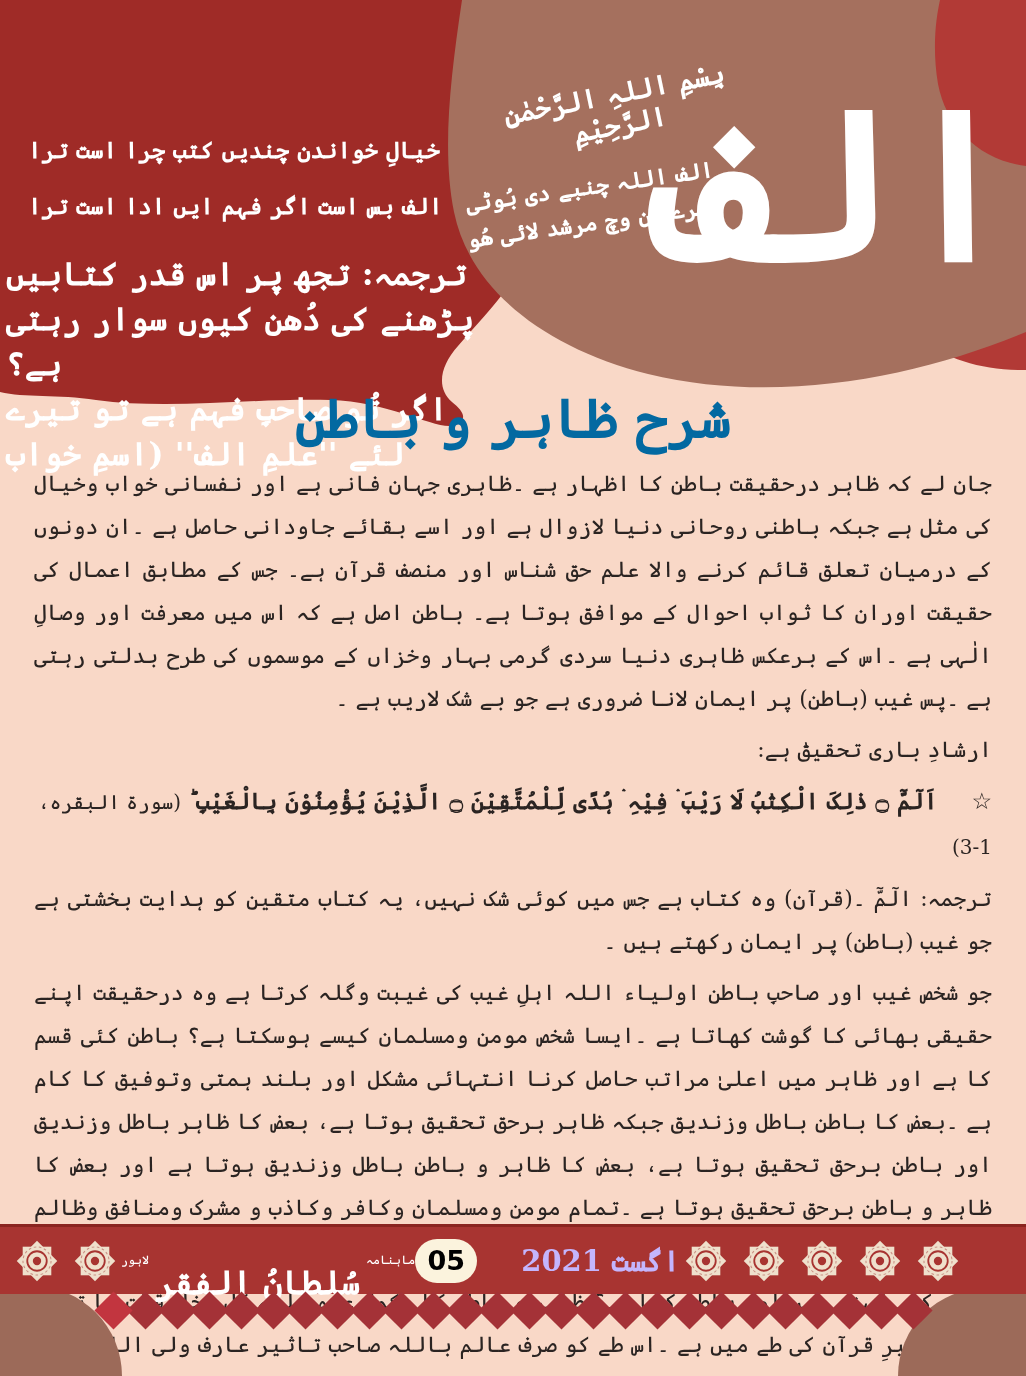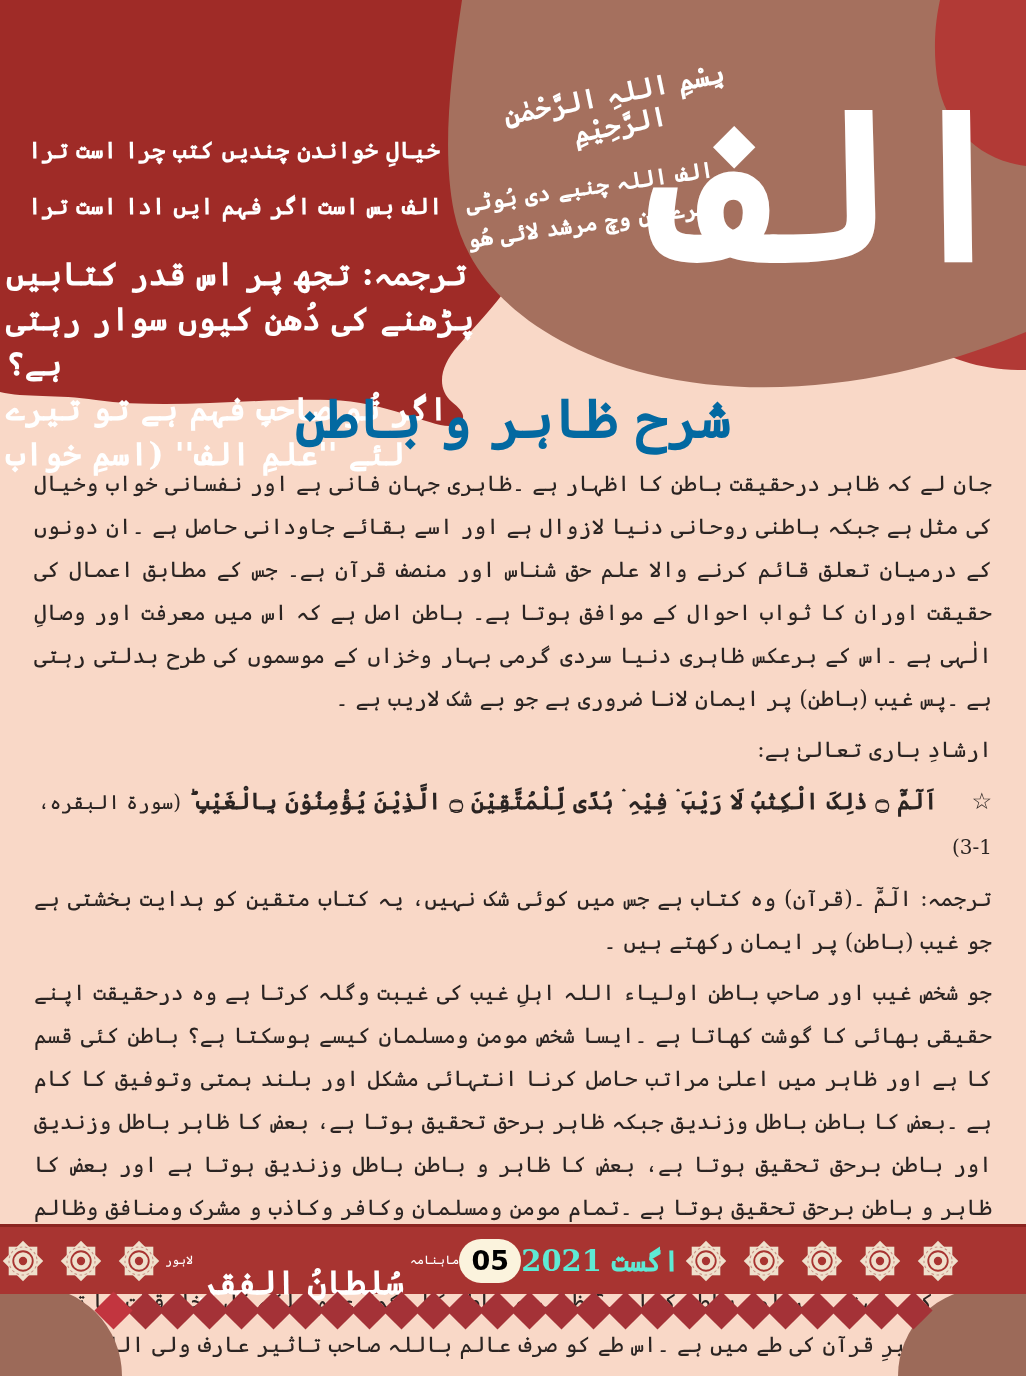--- a/index.html
+++ b/index.html
@@ -47,22 +47,22 @@
   .verse-ref{font-weight:normal;font-size:20px;}
   .verse-trans{margin-bottom:12px;}
   
   .footer-band{
     position:absolute;top:1224px;left:0;width:1026px;height:70px;
     background:#a83431;border-top:3px solid #8a2420;box-sizing:border-box;
     display:flex;align-items:center;justify-content:space-between;
     padding:0 62px;z-index:3;
   }
   .stars{display:flex;gap:6px;align-items:center;}
-  .footer-date{color:#5eead4;font-size:29px;font-weight:bold;direction:rtl;white-space:nowrap;
-    font-family:"DejaVu Serif","Liberation Serif",serif;}
+  .footer-date{color:#c4b5fd;font-size:29px;font-weight:bold;direction:rtl;white-space:nowrap;
+    font-family:"DejaVu Serif","Liberation Serif",serif;padding-left:44px;}
   .page-pill{
     background:#fbf3dd;border-radius:24px;min-width:62px;height:44px;
     display:flex;align-items:center;justify-content:center;
     color:#000000;font-size:27px;font-weight:bold;
   }
   .logo{display:flex;align-items:center;gap:6px;color:#ffffff;direction:rtl;
     font-family:"DejaVu Serif","Liberation Serif",serif;}
   .logo .small{font-size:12px;line-height:13px;}
   .logo .main{font-size:33px;font-weight:bold;white-space:nowrap;margin-top:44px;}
   
@@ -108,21 +108,21 @@
     </div>
 
     <div class="hdr-text alif">الف</div>
   </div>
 
   <div class="title">شرح ظاہر و باطن</div>
 
   <div class="body">
     <p>جان لے کہ ظاہر درحقیقت باطن کا اظہار ہے ۔ظاہری جہان فانی ہے اور نفسانی خواب وخیال کی مثل ہے جبکہ باطنی روحانی دنیا لازوال ہے اور اسے بقائے جاودانی حاصل ہے ۔ان دونوں کے درمیان تعلق قائم کرنے والا علم حق شناس اور منصف قرآن ہے۔ جس کے مطابق اعمال کی حقیقت اوران کا ثواب احوال کے موافق ہوتا ہے۔ باطن اصل ہے کہ اس میں معرفت اور وصالِ الٰہی ہے ۔اس کے برعکس ظاہری دنیا سردی گرمی بہار وخزاں کے موسموں کی طرح بدلتی رہتی ہے ۔پس غیب (باطن) پر ایمان لانا ضروری ہے جو بے شک لاریب ہے ۔</p>
 
-    <p class="quote-lead">ارشادِ باری تعالیٰ ہے:</p>
+    <p class="quote-lead">ارشادِ باری تحقیقٰ ہے:</p>
 
     <p class="verse-line">
       <span class="star">☆</span>
       <span>اَلٓمّٓ ۝ ذٰلِکَ الْکِتٰبُ لَا رَیْبَ ۛ فِیْہِ ۛ ہُدًی لِّلْمُتَّقِیْنَ ۝ الَّذِیْنَ یُؤْمِنُوْنَ بِالْغَیْبِ ؕ</span>
       <span class="verse-ref">(سورۃ البقرہ، 1-3)</span>
     </p>
 
     <p class="verse-trans">ترجمہ: الٓمّٓ ۔(قرآن) وہ کتاب ہے جس میں کوئی شک نہیں، یہ کتاب متقین کو ہدایت بخشتی ہے جو غیب (باطن) پر ایمان رکھتے ہیں ۔</p>
 
     <p>جو شخص غیب اور صاحبِ باطن اولیاء اللہ اہلِ غیب کی غیبت وگلہ کرتا ہے وہ درحقیقت اپنے حقیقی بھائی کا گوشت کھاتا ہے ۔ایسا شخص مومن ومسلمان کیسے ہوسکتا ہے؟ باطن کئی قسم کا ہے اور ظاہر میں اعلیٰ مراتب حاصل کرنا انتہائی مشکل اور بلند ہمتی وتوفیق کا کام ہے ۔بعض کا باطن باطل وزندیق جبکہ ظاہر برحق تحقیق ہوتا ہے، بعض کا ظاہر باطل وزندیق اور باطن برحق تحقیق ہوتا ہے، بعض کا ظاہر و باطن باطل وزندیق ہوتا ہے اور بعض کا ظاہر و باطن برحق تحقیق ہوتا ہے ۔تمام مومن ومسلمان وکافر وکاذب و مشرک ومنافق وظالم کے مراتب کی بنیاد انہی اقسام پر ہے ۔</p>

